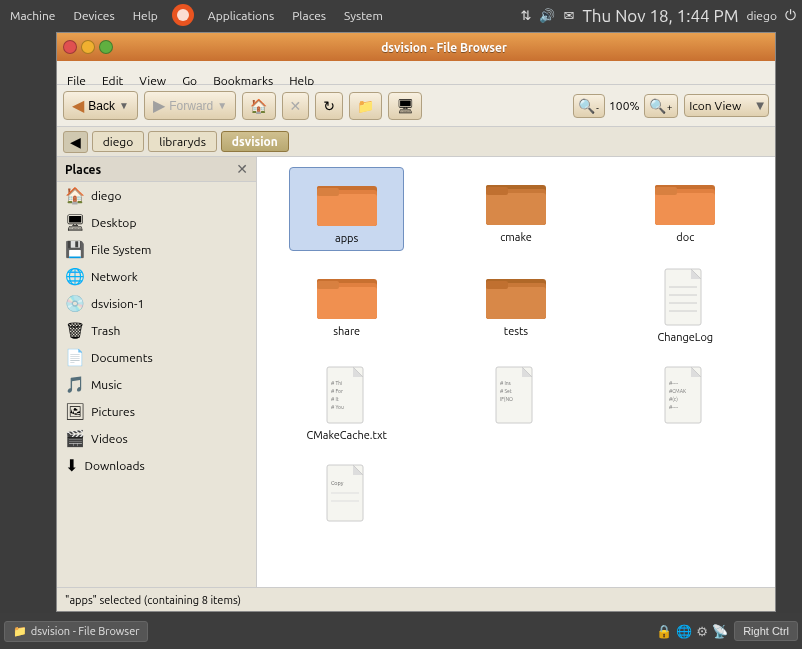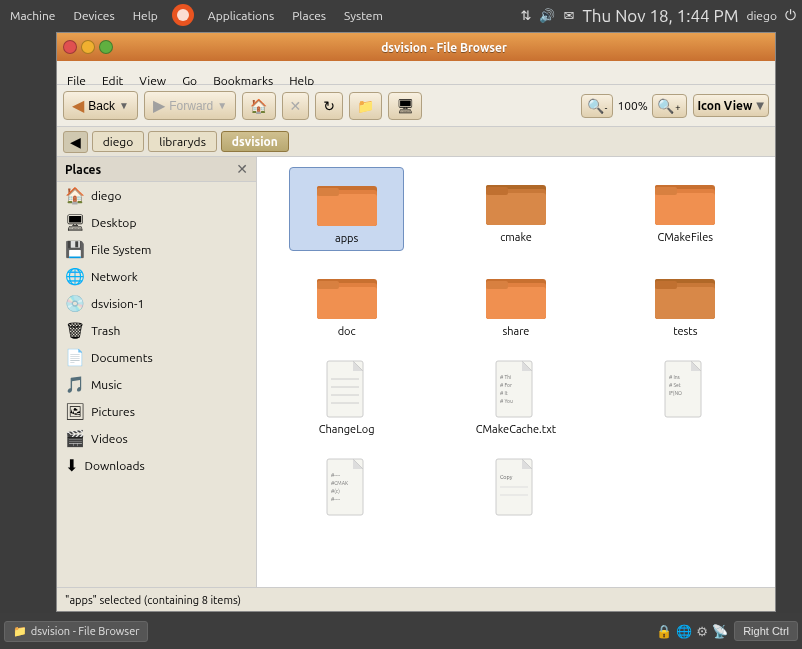--- a/index.html
+++ b/index.html
@@ -95,23 +95,22 @@
     }
     .zoom-area { display: flex; align-items: center; gap: 4px; font-size: 12px; margin-left: auto; }
     .view-select {
       background: linear-gradient(to bottom, #f8f0e0, #e0d0b0);
       border: 1px solid #b0a080;
       border-radius: 4px;
       padding: 4px 4px;
       font-size: 12px;
       display: flex;
       align-items: center;
-      gap: 4px;
-      cursor: pointer;
-      font-weight: bold;
+      gap: 15px;
+      cursor: pointer;
     }
 
     
     .breadcrumb-bar {
       background: #e8e4d8;
       height: 30px;
       display: flex;
       align-items: center;
       padding: 0 6px;
       gap: 4px;
@@ -400,30 +399,20 @@
         <svg class="folder-svg" viewBox="0 0 64 54">
           <rect x="2" y="12" width="60" height="40" rx="3" fill="#b06828"></rect>
           <rect x="2" y="16" width="60" height="36" rx="3" fill="#c87838"></rect>
           <rect x="2" y="20" width="60" height="32" rx="3" fill="#d88848"></rect>
           <rect x="2" y="12" width="22" height="8" rx="2" fill="#b06828"></rect>
           <rect x="2" y="14" width="22" height="8" rx="2" fill="#c07030"></rect>
         </svg>
         <span class="file-label">cmake</span>
       </div>
 
-      <div class="file-item">
-        <svg class="folder-svg" viewBox="0 0 64 54">
-          <rect x="2" y="12" width="60" height="40" rx="3" fill="#c87030"></rect>
-          <rect x="2" y="16" width="60" height="36" rx="3" fill="#e08040"></rect>
-          <rect x="2" y="20" width="60" height="32" rx="3" fill="#f09050"></rect>
-          <rect x="2" y="12" width="22" height="8" rx="2" fill="#c87030"></rect>
-          <rect x="2" y="14" width="22" height="8" rx="2" fill="#d88040"></rect>
-        </svg>
-        <span class="file-label">CMakeFiles</span>
-      </div>
 
       <div class="file-item">
         <svg class="folder-svg" viewBox="0 0 64 54">
           <rect x="2" y="12" width="60" height="40" rx="3" fill="#c87030"></rect>
           <rect x="2" y="16" width="60" height="36" rx="3" fill="#e08040"></rect>
           <rect x="2" y="20" width="60" height="32" rx="3" fill="#f09050"></rect>
           <rect x="2" y="12" width="22" height="8" rx="2" fill="#c87030"></rect>
           <rect x="2" y="14" width="22" height="8" rx="2" fill="#d88040"></rect>
         </svg>
         <span class="file-label">doc</span>

